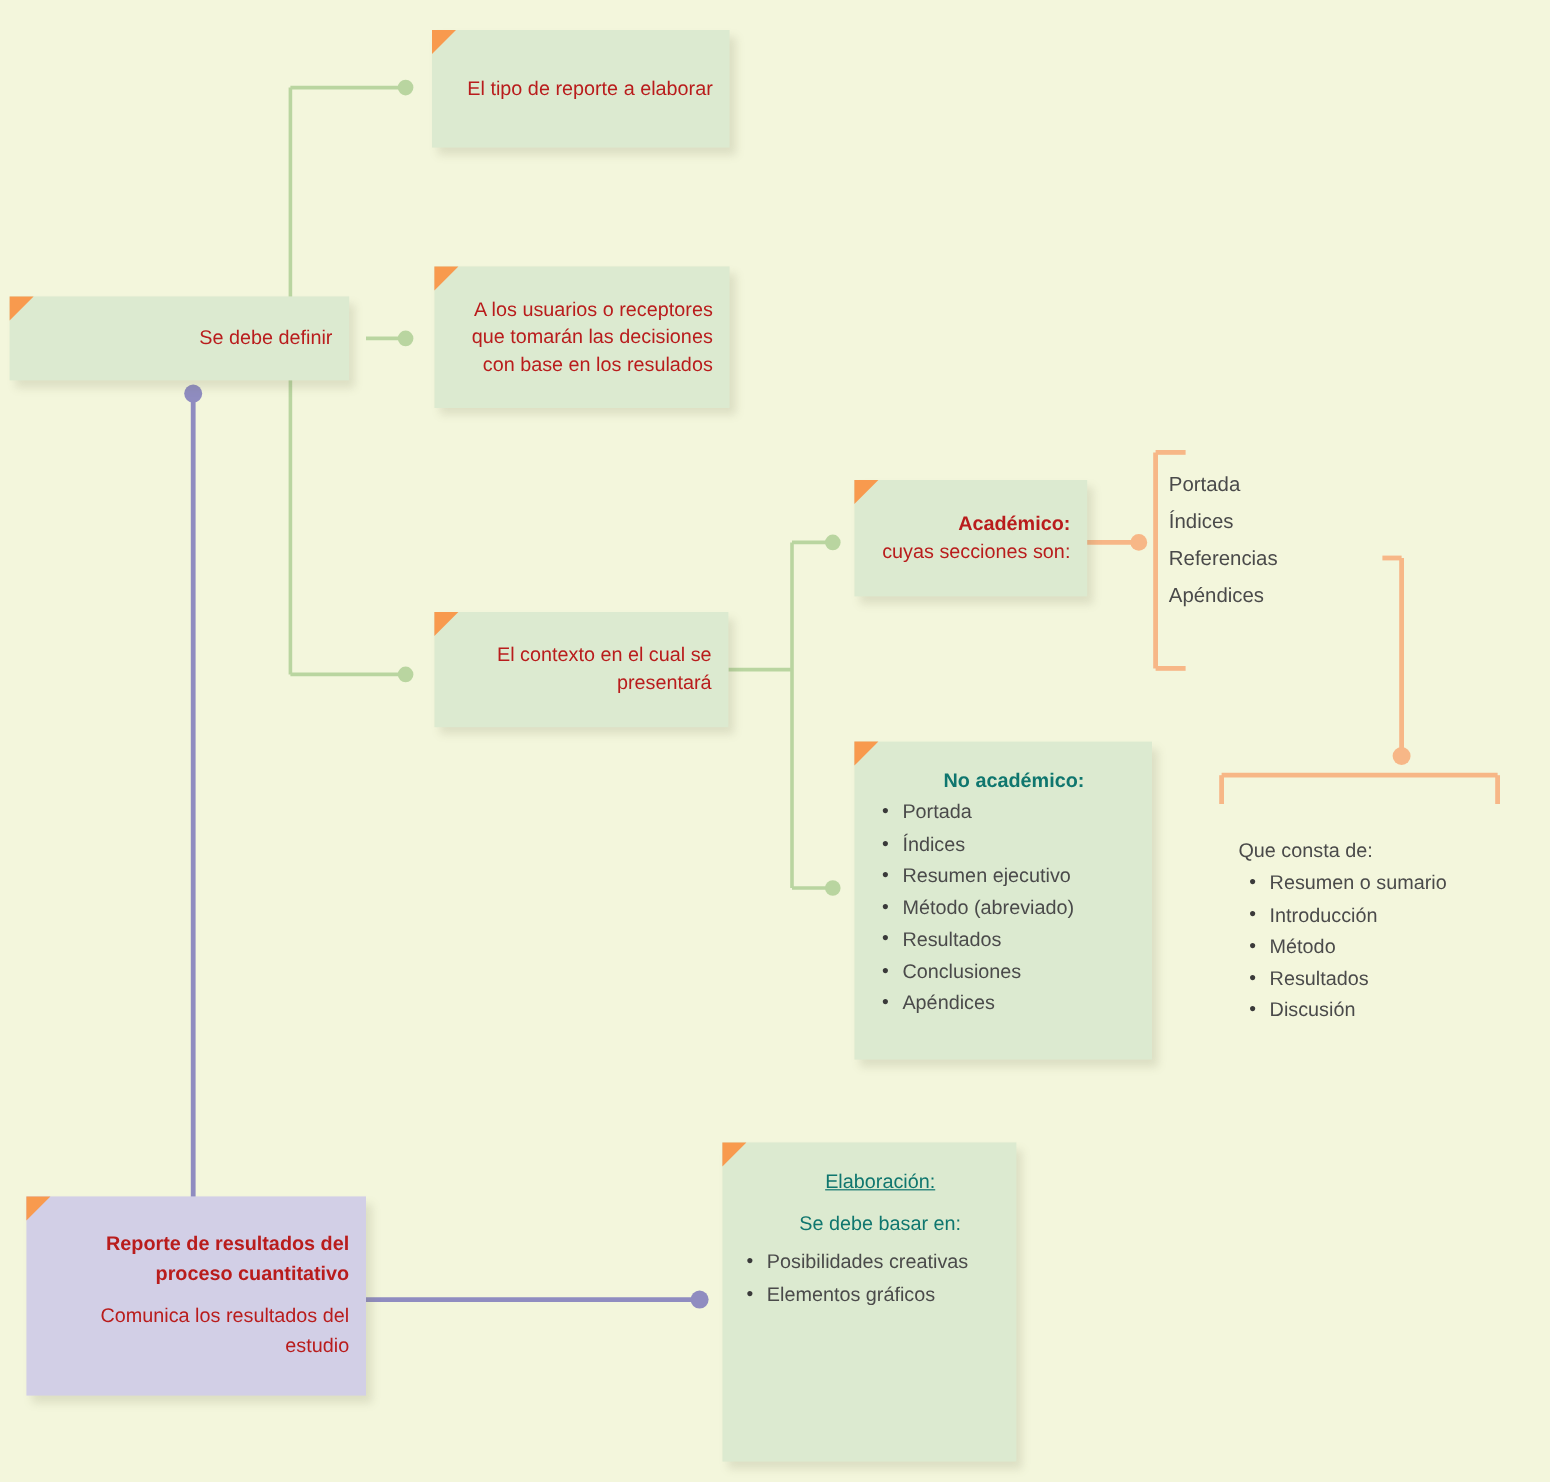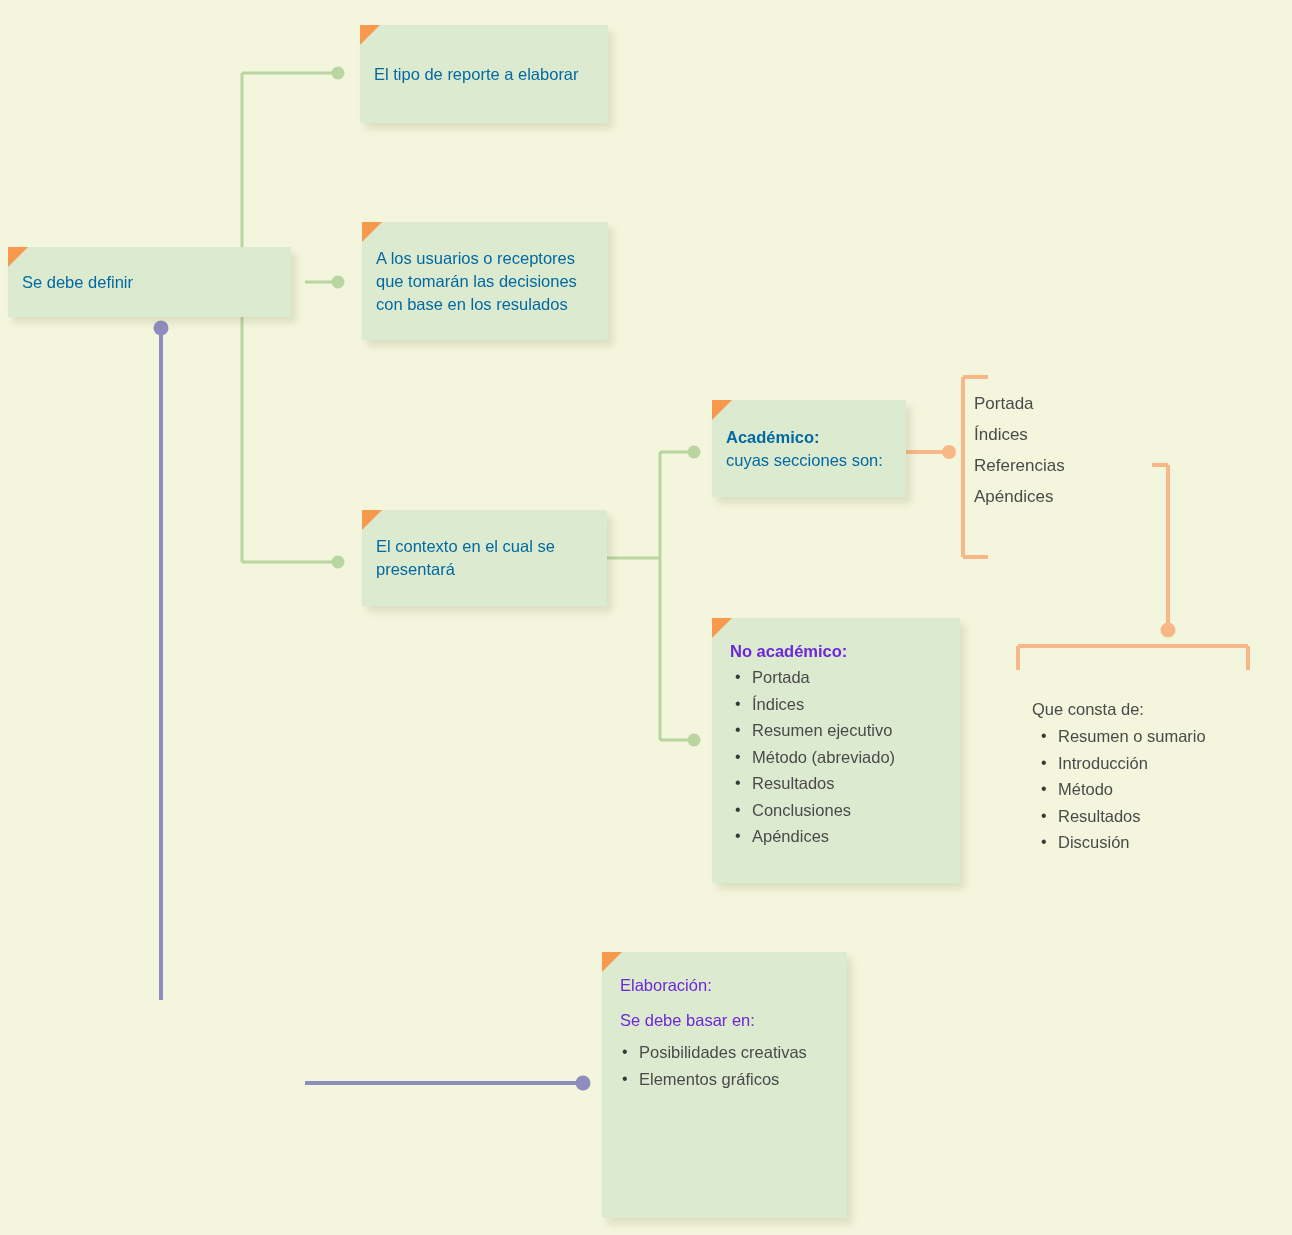--- a/index.html
+++ b/index.html
@@ -30,34 +30,34 @@
   }
   .node .inner{
     position:relative;
     width:100%;height:100%;
     display:flex;flex-direction:column;
     justify-content:center;
   }
   .node .inner.topalign{justify-content:flex-start;}
 
   .ctext{
-    text-align:left;
+    text-align:right;
     font-size:16.5px;
     line-height:23px;
     padding:0 14px;
-    color:#0369a1;
+    color:#b91c1c;
   }
   .ctext.b{font-weight:bold;}
 
   .ltext{
-    text-align:left;
+    text-align:center;
     font-size:16.5px;
     line-height:24px;
     padding:0 0 0 18px;
-    color:#6d28d9;
+    color:#0f766e;
   }
   .ltext.b{font-weight:bold;}
 
   ul.blist{
     margin:1px 0 0 0;
     padding:0 0 0 40px;
     list-style:none;
   }
   ul.blist li{
     font-size:16.5px;
@@ -199,29 +199,36 @@
         <li>Resultados</li>
         <li>Conclusiones</li>
         <li>Apéndices</li>
       </ul>
     </div>
   </div>
 
   <div class="node" style="left:602px;top:952px;width:245px;height:266px;">
     <span class="corner"></span>
     <div class="inner topalign" style="padding-top:21px;">
-      <div class="ltext" style="line-height:24px;">Elaboración:</div>
+      <div class="ltext" style="line-height:24px;text-decoration:underline;">Elaboración:</div>
       <div class="ltext" style="line-height:24px;padding-top:11px;">Se debe basar en:</div>
       <ul class="blist" style="padding-left:37px;margin-top:7px;">
         <li>Posibilidades creativas</li>
         <li>Elementos gráficos</li>
       </ul>
     </div>
   </div>
 
+  <div class="node purple" style="left:22px;top:997px;width:283px;height:166px;">
+    <span class="corner"></span>
+    <div class="inner">
+      <div class="ctext b" style="line-height:25px;">Reporte de resultados del proceso cuantitativo</div>
+      <div class="ctext" style="line-height:25px;padding-top:10px;">Comunica los resultados del estudio</div>
+    </div>
+  </div>
 
   <div class="freetext" style="left:974px;top:388px;width:250px;">
     <div class="row">Portada</div>
     <div class="row">Índices</div>
     <div class="row">Referencias</div>
     <div class="row">Apéndices</div>
   </div>
 
   <div class="bracketbox" style="left:1032px;top:656px;width:240px;">
     <div class="hd">Que consta de:</div>

